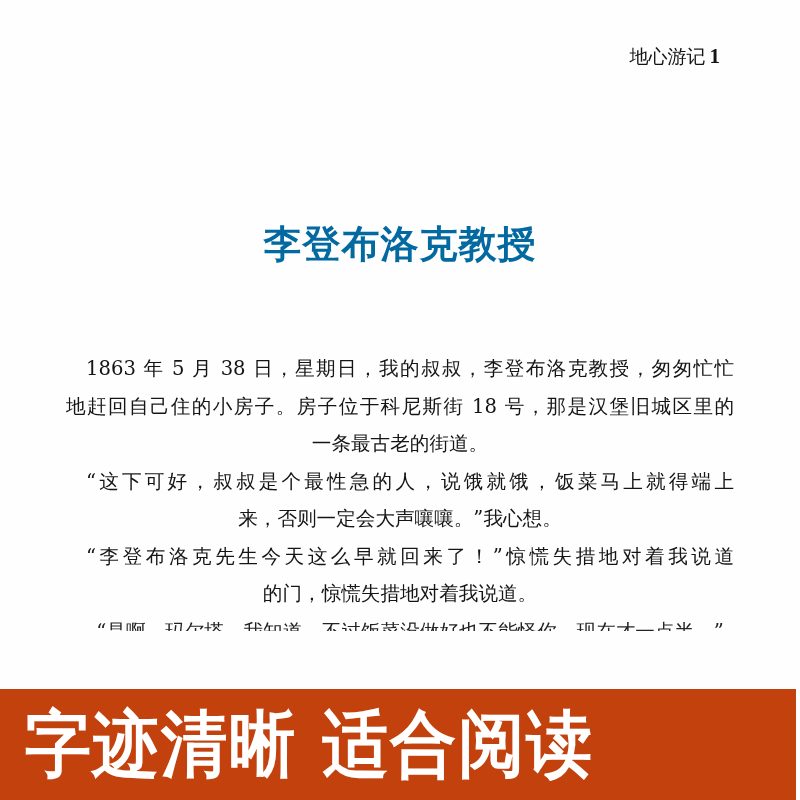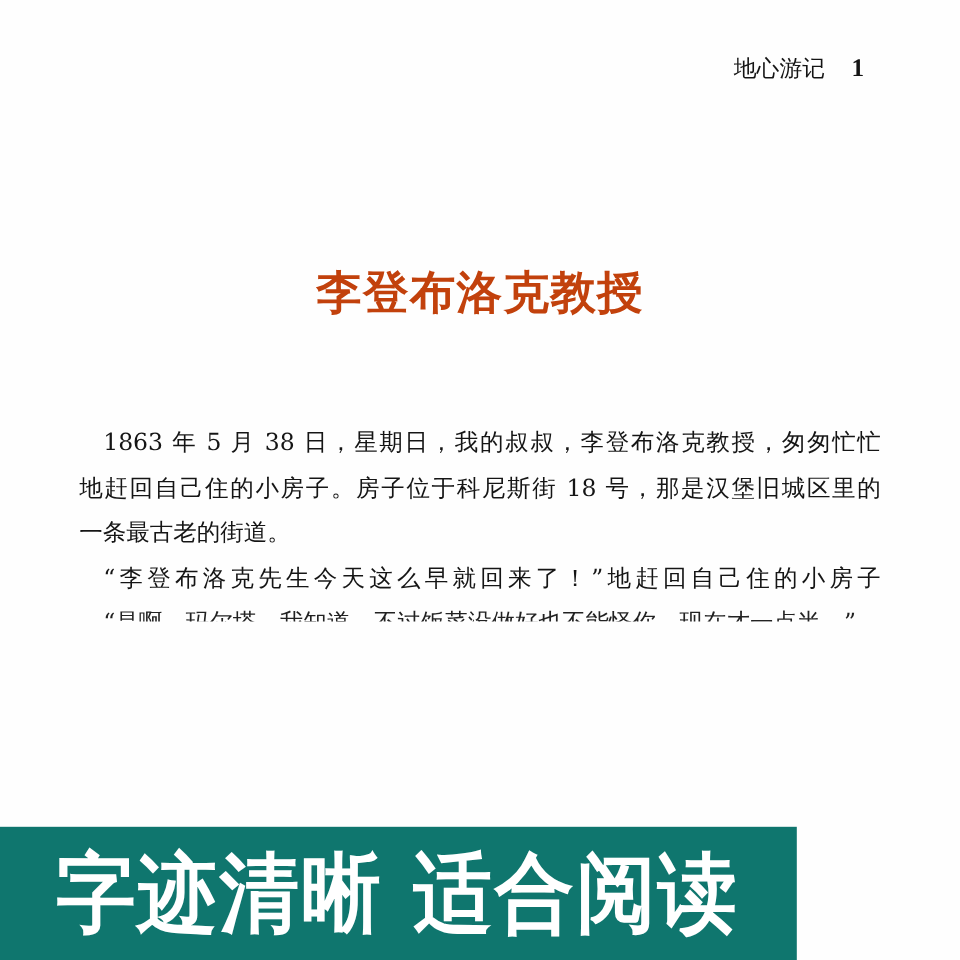--- a/index.html
+++ b/index.html
@@ -20,76 +20,77 @@
       left: 0; top: 0;
       width: 800px; height: 800px;
       background: #fefefe;
     }
     .running-header {
       position: absolute;
       top: 44px;
       right: 80px;
       display: flex;
       align-items: baseline;
-      gap: 22px;
+      gap: 4px;
       font-size: 19px;
       color: #141414;
     }
     .running-header .page-num {
       font-family: "Liberation Serif", serif;
       font-weight: bold;
       font-size: 21px;
     }
     .chapter-title {
       position: absolute;
       top: 219px;
       left: 0;
       width: 800px;
       text-align: center;
       font-size: 38px;
       font-weight: bold;
       letter-spacing: 1px;
-      color: #c2410c;
+      color: #0369a1;
       font-family: "DejaVu Sans", "Liberation Sans", sans-serif;
     }
     .body-text {
       position: absolute;
       top: 350px;
       left: 66px;
       width: 668px;
       font-size: 19.6px;
       line-height: 37.5px;
       color: #151515;
     }
     .line {
       white-space: nowrap;
       overflow: hidden;
       height: 37.5px;
+      text-align: center;
     }
     .line.indent {
       padding-left: 20px;
     }
     .line.justify {
       text-align: justify;
       text-align-last: justify;
     }
     .line.cut {
       height: 18px;
       color: #222;
     }
     .banner {
       position: absolute;
       left: 0;
       top: 689px;
-      width: 664px;
+      width: 796px;
       height: 111px;
-      background: #0f766e;
+      background: #c2410c;
       display: flex;
       align-items: center;
-      justify-content: center;
+      justify-content: flex-start;
     }
     .banner-text {
       color: #ffffff;
       font-family: "DejaVu Sans", "Liberation Sans", sans-serif;
       font-weight: bold;
       font-size: 72px;
       letter-spacing: 2px;
       white-space: pre;
       transform: scaleX(0.92);
     }
@@ -103,21 +104,24 @@
     <span>地心游记</span>
     <span class="page-num">1</span>
   </div>
 
   <div class="chapter-title">李登布洛克教授</div>
 
   <div class="body-text">
     <div class="line indent justify">1863 年 5 月 38 日，星期日，我的叔叔，李登布洛克教授，匆匆忙忙</div>
     <div class="line justify">地赶回自己住的小房子。房子位于科尼斯街 18 号，那是汉堡旧城区里的</div>
     <div class="line">一条最古老的街道。</div>
-    <div class="line indent justify">“李登布洛克先生今天这么早就回来了！”地赶回自己住的小房子</div>
+    <div class="line indent justify">“这下可好，叔叔是个最性急的人，说饿就饿，饭菜马上就得端上</div>
+    <div class="line">来，否则一定会大声嚷嚷。”我心想。</div>
+    <div class="line indent justify">“李登布洛克先生今天这么早就回来了！”惊慌失措地对着我说道</div>
+    <div class="line">的门，惊慌失措地对着我说道。</div>
     <div class="line indent cut">“是啊，玛尔塔，我知道。不过饭菜没做好也不能怪你，现在才一点半。”</div>
   </div>
 
   <div class="banner">
     <span class="banner-text">字迹清晰 适合阅读</span>
   </div>
 
 </div>
 
 </body></html>

